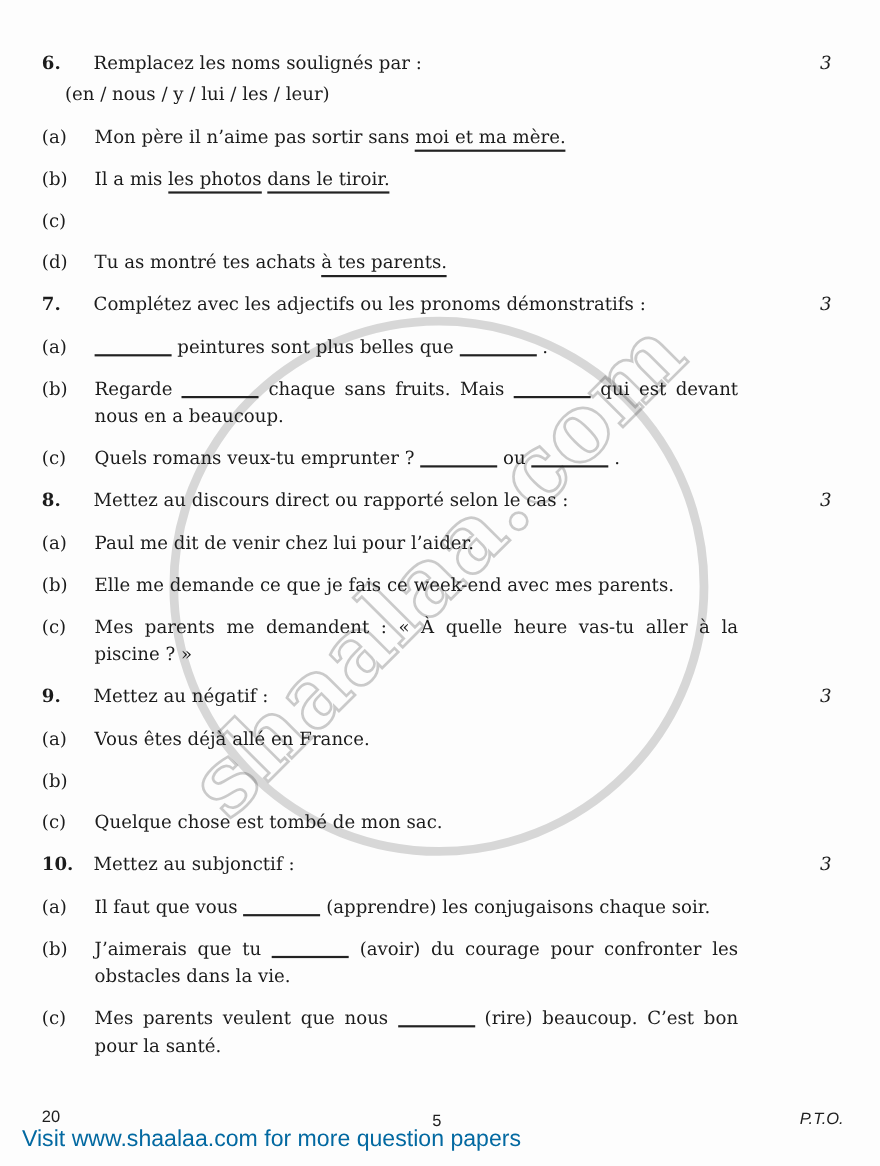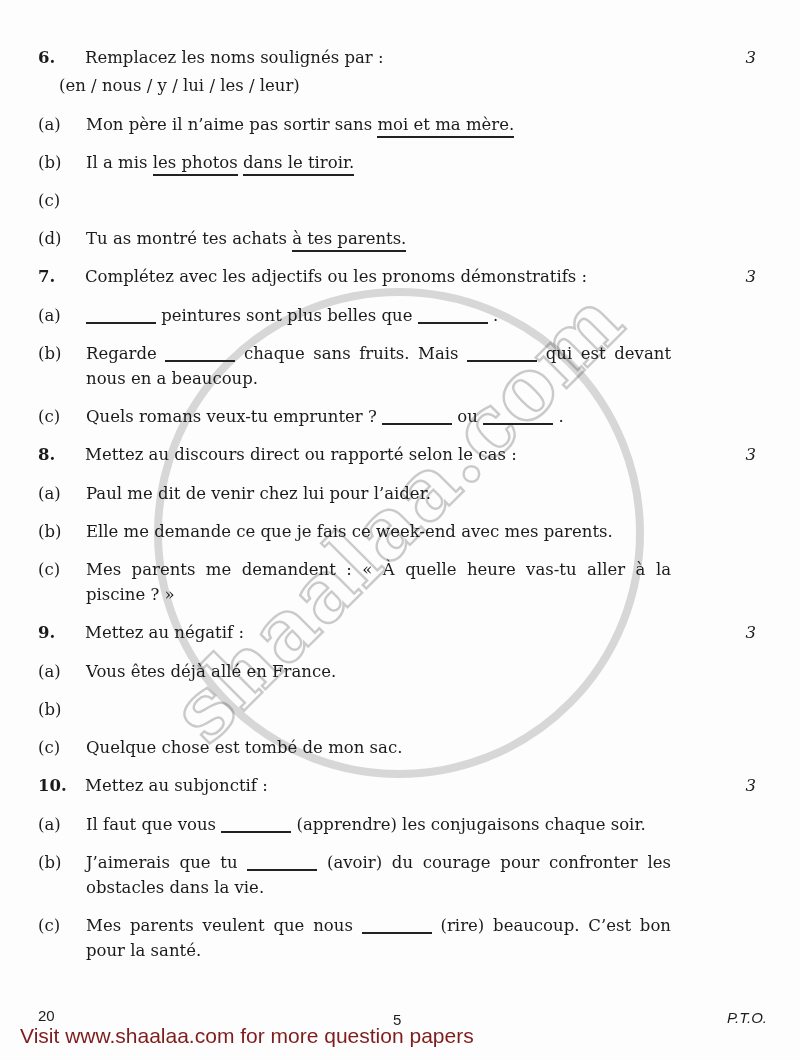--- a/index.html
+++ b/index.html
@@ -41,21 +41,21 @@
   .ul{border-bottom:2px solid #222;padding-bottom:2px;}
   .blank{display:inline-block;width:70px;height:14px;margin-bottom:-3px;
     border-bottom:2px solid #222;}
   
   .pg{position:absolute;z-index:3;font-family:"Liberation Sans",sans-serif;
     font-size:15px;color:#1e1e1e;line-height:20px;}
   .pg-left{left:38px;top:1006px;}
   .pg-center{left:393px;top:1010px;}
   .pg-right{right:33px;top:1008px;font-style:italic;}
   .promo{position:absolute;left:20px;top:1024px;z-index:3;
-    font-family:"Liberation Sans",sans-serif;font-size:21px;color:#7f1d1d;}
+    font-family:"Liberation Sans",sans-serif;font-size:21px;color:#0369a1;}
 </style>
 </head>
 <body>
 
 <div class="page">
   <div class="wm-circle"></div>
   <div class="wm-text">shaalaa.com</div>
 
   <div class="content">
 

